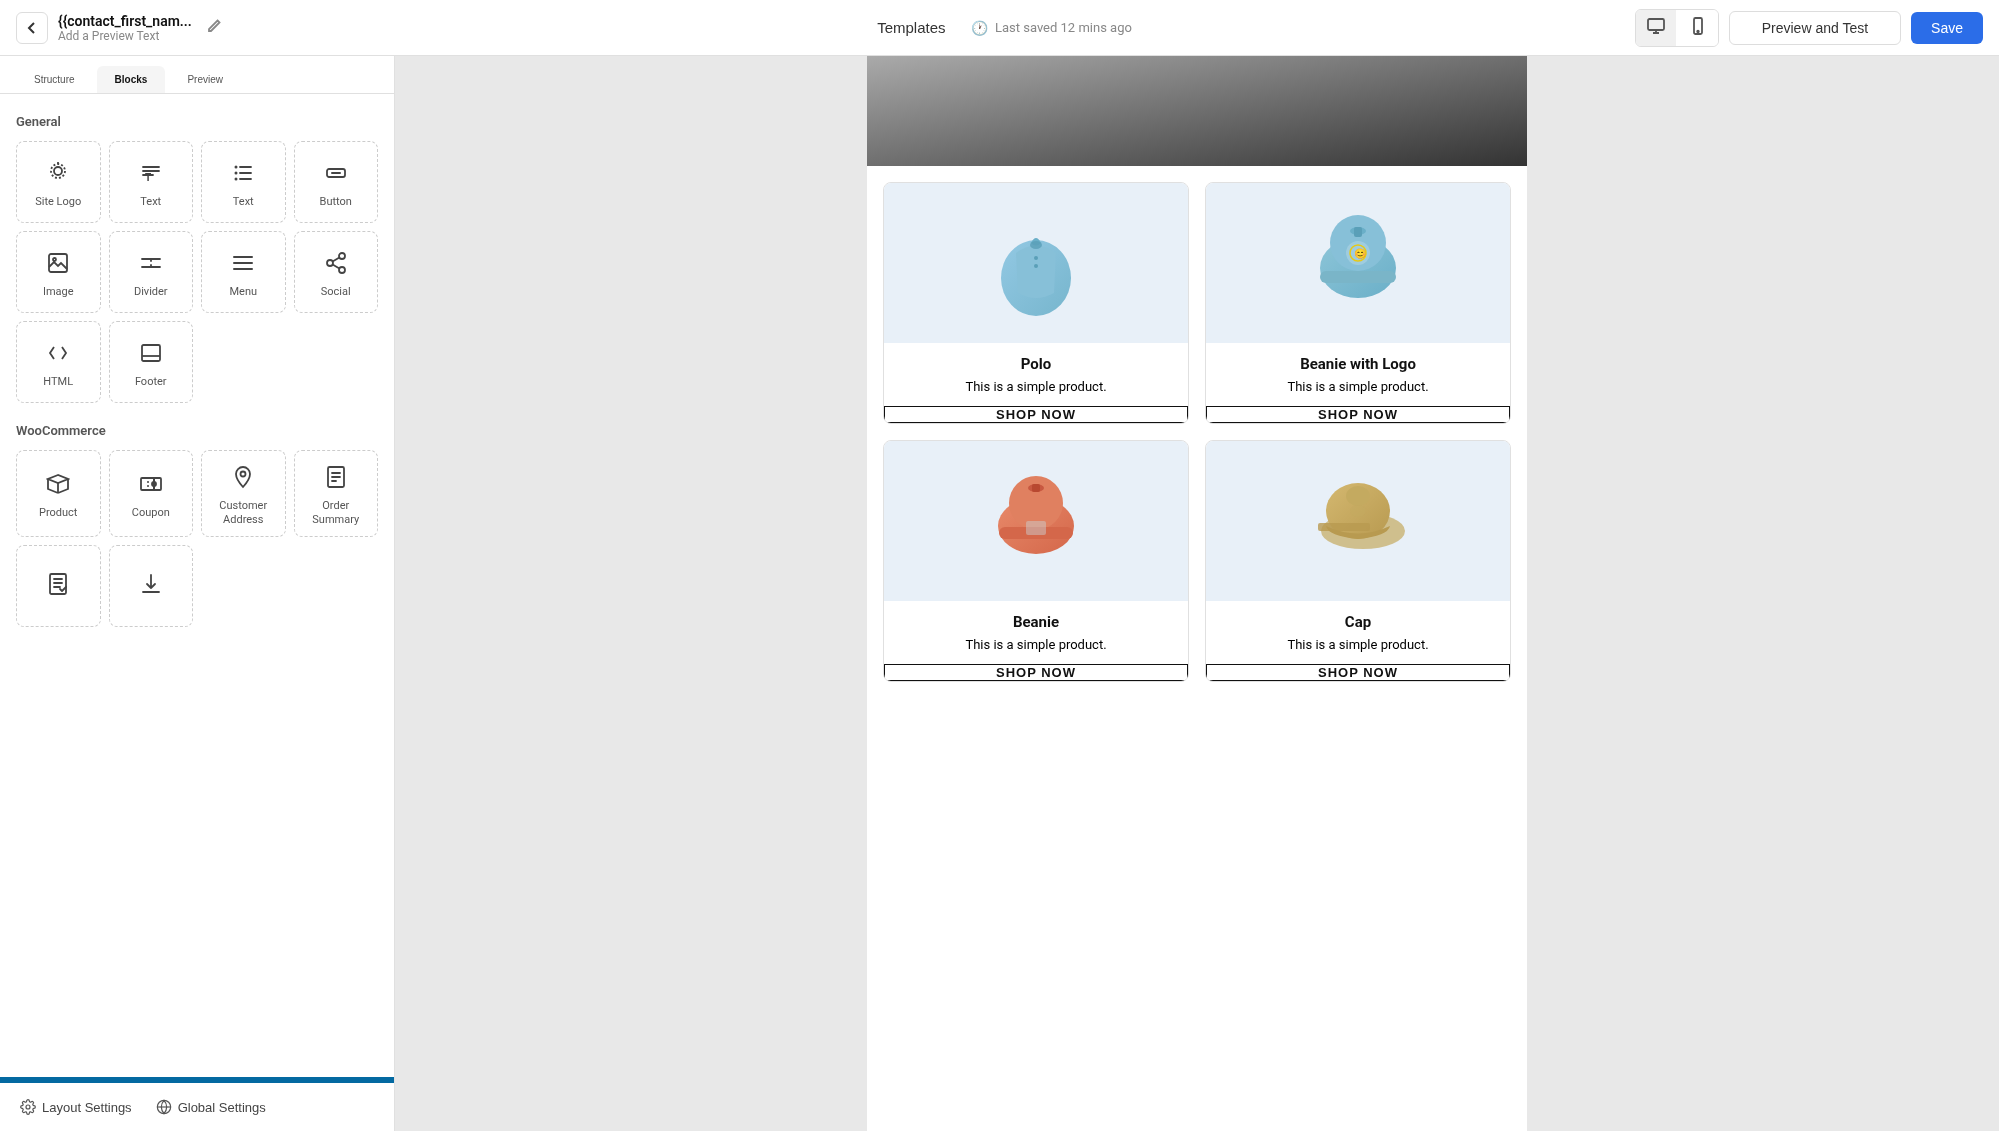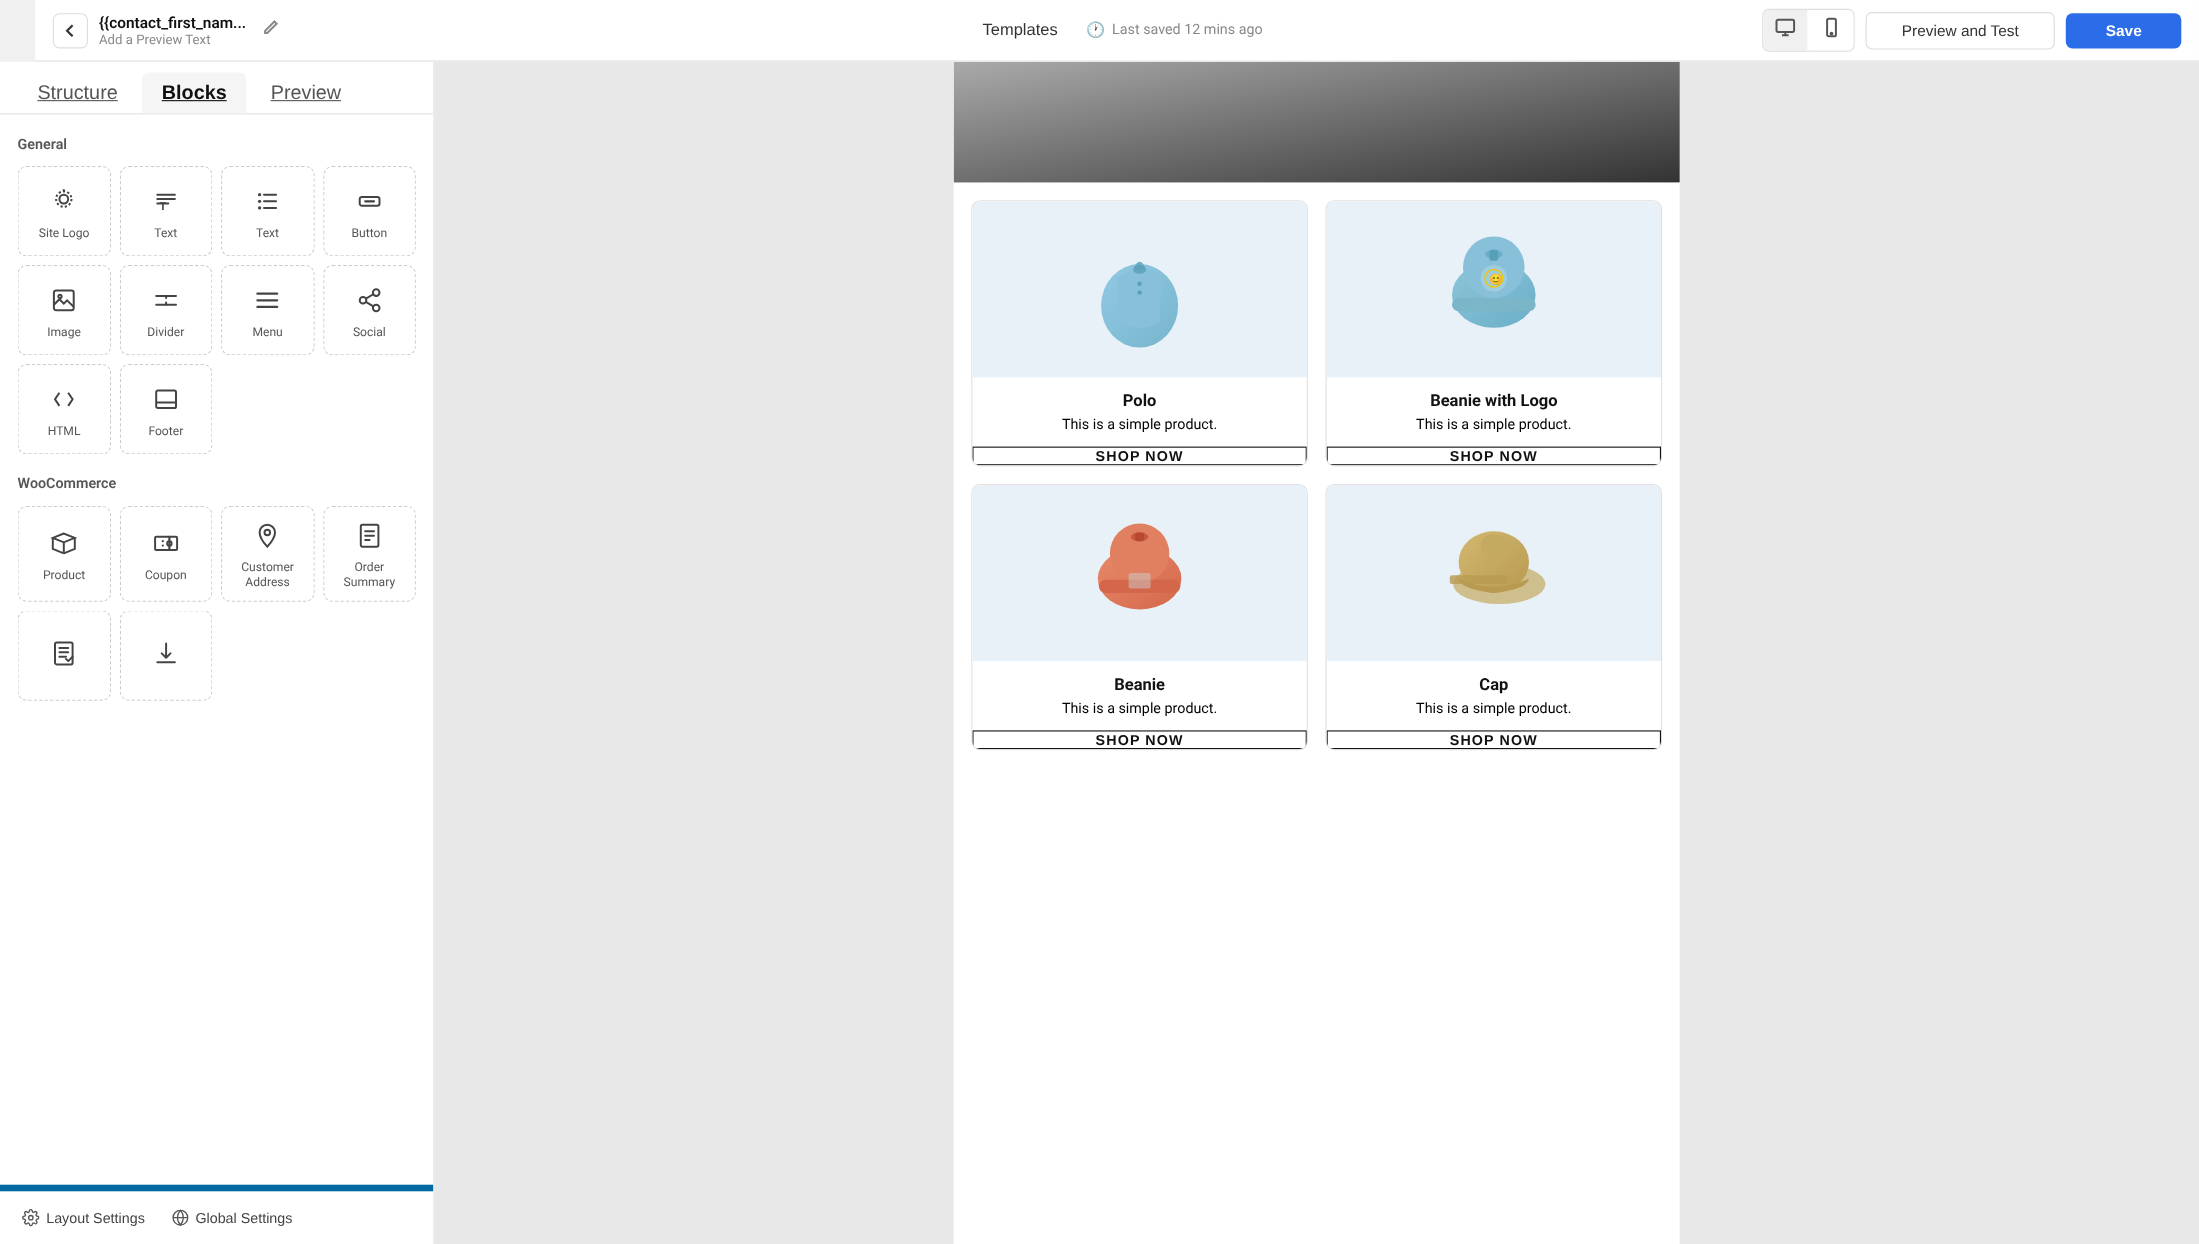--- a/index.html
+++ b/index.html
@@ -1,51 +1,51 @@
 <!DOCTYPE html>
 <html><head>
   <meta charset="utf-8">
   <style>
     * { box-sizing: border-box; margin: 0; padding: 0; }
     body { font-family: -apple-system, BlinkMacSystemFont, 'Segoe UI', Roboto, sans-serif; background: #f0f0f0; display: flex; flex-direction: column; height: 100vh; overflow: hidden; }
 
     
     .topbar {
       display: flex; align-items: center; background: #fff; border-bottom: 1px solid #e0e0e0;
-      padding: 0 16px; height: 56px; gap: 12px; flex-shrink: 0; z-index: 10; margin-left: 32px;
+      padding: 0 16px; height: 56px; gap: 12px; flex-shrink: 0; z-index: 10;
     }
     .topbar-left { display: flex; align-items: center; gap: 10px; flex: 1; }
     .topbar-center { display: flex; align-items: center; gap: 16px; }
     .topbar-right { display: flex; align-items: center; gap: 10px; flex: 1; justify-content: flex-end; }
 
     .back-btn { width: 32px; height: 32px; border: 1px solid #ddd; border-radius: 6px; background: #fff; cursor: pointer; display: flex; align-items: center; justify-content: center; color: #333; font-size: 16px; }
     .title-block { display: flex; flex-direction: column; }
     .title-main { font-size: 14px; font-weight: 600; color: #111; }
     .title-sub { font-size: 12px; color: #888; }
     .edit-icon-btn { background: none; border: none; cursor: pointer; color: #888; font-size: 16px; padding: 4px; }
 
     .templates-btn { background: none; border: none; font-size: 15px; font-weight: 500; color: #333; cursor: pointer; padding: 6px 10px; }
     .save-info { display: flex; align-items: center; gap: 6px; color: #888; font-size: 13px; }
     .clock-icon { font-size: 14px; }
 
     .device-btns { display: flex; gap: 2px; border: 1px solid #ddd; border-radius: 6px; overflow: hidden; }
     .device-btn { background: #fff; border: none; padding: 6px 10px; cursor: pointer; font-size: 16px; color: #555; }
     .device-btn.active { background: #f0f0f0; }
 
     .preview-btn { background: none; border: 1px solid #ddd; border-radius: 6px; padding: 8px 32px; font-size: 14px; font-weight: 500; color: #333; cursor: pointer; }
-    .save-btn { background: #2b6de8; border: none; border-radius: 6px; padding: 8px 36px; font-size: 14px; font-weight: 700; color: #fff; cursor: pointer; }
+    .save-btn { background: #2b6de8; border: none; border-radius: 6px; padding: 8px 20px; font-size: 14px; font-weight: 400; color: #fff; cursor: pointer; }
 
     
     .main { display: flex; flex: 1; overflow: hidden; }
 
     
     .left-panel { width: 395px; background: #fff; border-right: 1px solid #e0e0e0; display: flex; flex-direction: column; flex-shrink: 0; overflow: hidden; }
 
     .tabs { display: flex; border-bottom: 1px solid #e0e0e0; padding: 10px 16px 0; gap: 4px; }
-    .tab { padding: 8px 18px; border-radius: 6px 6px 0 0; font-size: 18px; font-weight: 500; color: #555; cursor: pointer; border: none; background: none; text-decoration: underline; }
+    .tab { padding: 8px 18px; border-radius: 6px 6px 0 0; font-size: 10px; font-weight: 500; color: #555; cursor: pointer; border: none; background: none; }
     .tab.active { background: #f5f5f5; color: #111; font-weight: 600; }
 
     .panel-content { flex: 1; overflow-y: auto; padding: 16px; }
     .section-label { font-size: 13px; font-weight: 600; color: #555; margin-bottom: 12px; margin-top: 4px; }
 
     .blocks-grid { display: grid; grid-template-columns: repeat(4, 1fr); gap: 8px; margin-bottom: 20px; }
     .block-item {
       display: flex; flex-direction: column; align-items: center; justify-content: center;
       border: 1.5px dashed #ccc; border-radius: 8px; padding: 10px 4px 8px;
       cursor: grab; background: #fff; min-height: 82px; gap: 6px;

